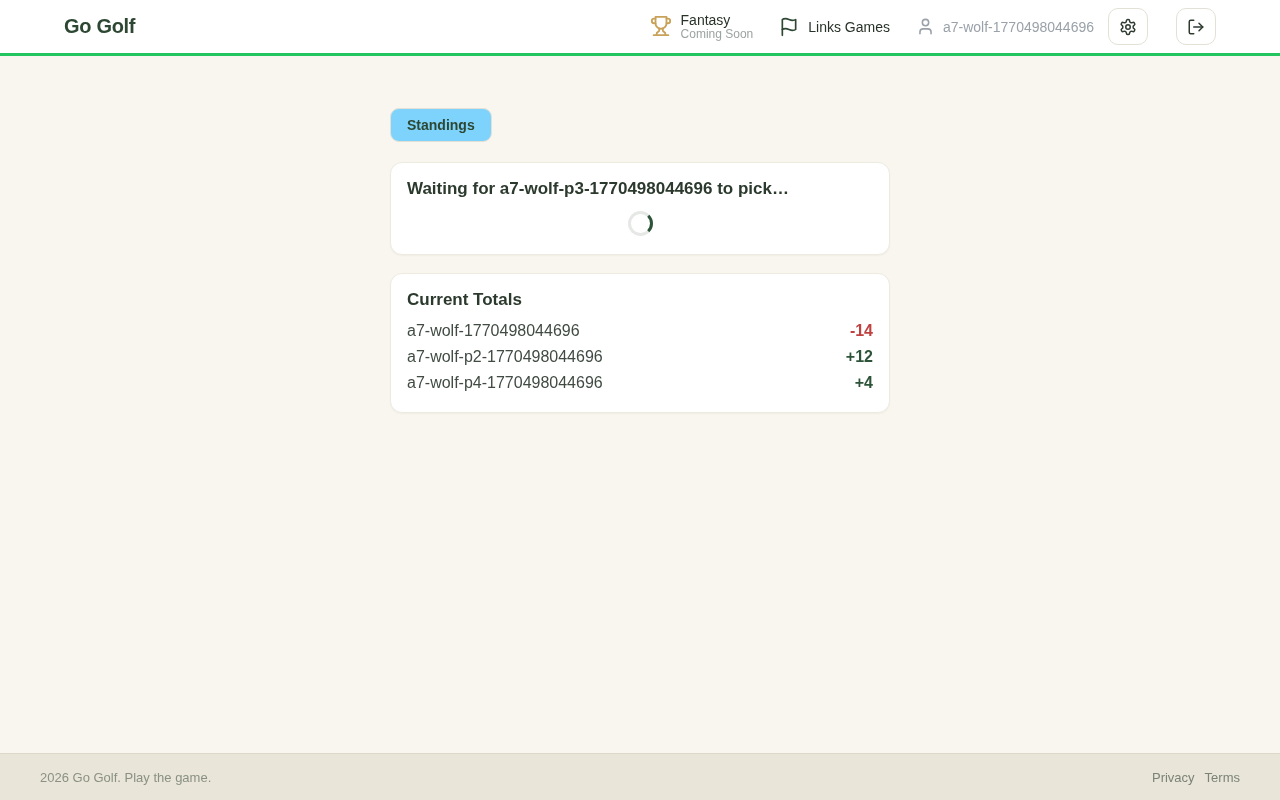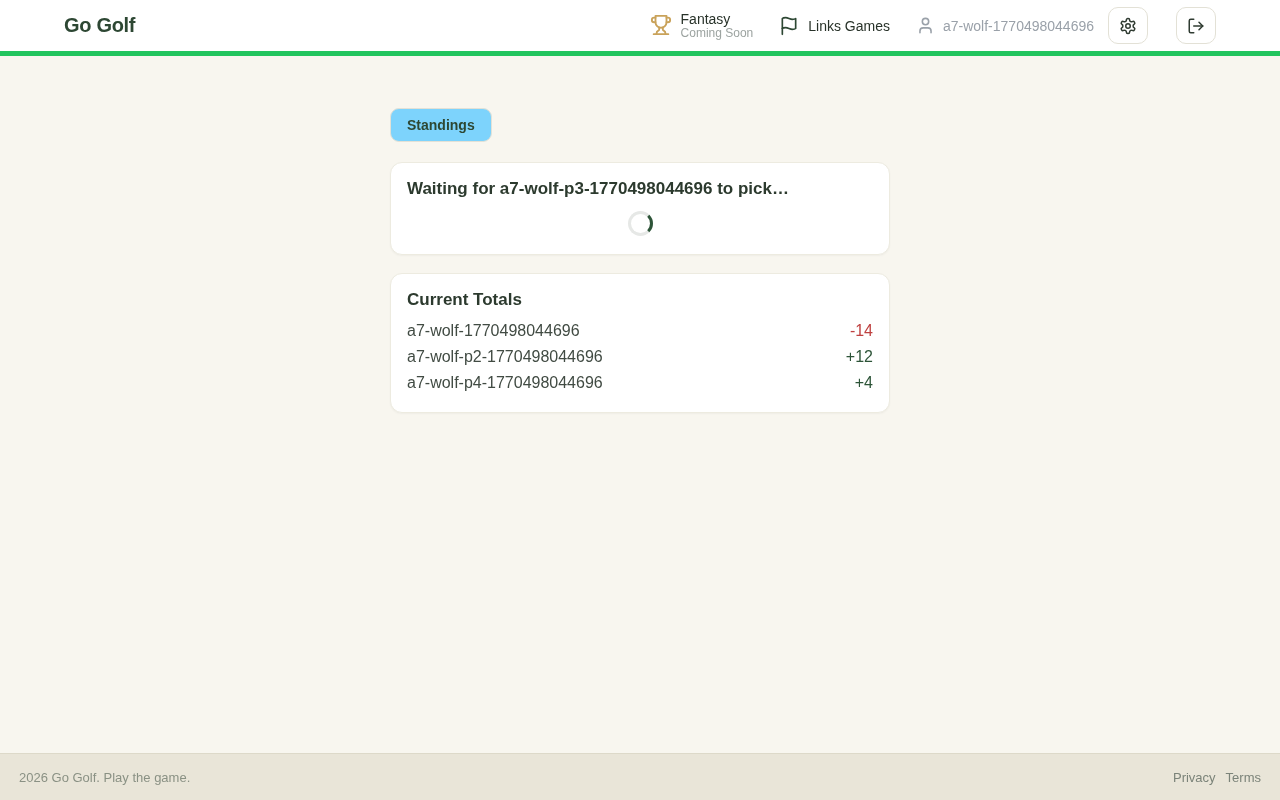--- a/index.html
+++ b/index.html
@@ -10,21 +10,21 @@
     display: flex;
     flex-direction: column;
     color: #2c3a2e;
     overflow: hidden;
   }
 
   
   .nav {
     height: 56px;
     background: #ffffff;
-    border-bottom: 5px solid #22c55e;
+    border-bottom: 3px solid #22c55e;
     display: flex;
     align-items: center;
     justify-content: space-between;
     padding: 0 64px;
     flex-shrink: 0;
   }
   .nav-logo {
     font-size: 20px;
     font-weight: 700;
     color: #2d4733;
@@ -97,33 +97,33 @@
   @keyframes spin { to { transform: rotate(360deg); } }
 
   .totals-card { margin-top: 18px; }
   .totals-title { font-size: 17px; font-weight: 700; color: #2c3a2e; margin-bottom: 8px; }
   .totals-row {
     display: flex; justify-content: space-between; align-items: center;
     font-size: 16px;
     line-height: 26px;
   }
   .totals-row .player-name { color: #414b43; }
-  .totals-row .player-score { font-weight: 400; }
+  .totals-row .player-score { font-weight: 700; }
   .player-score[data-sign="negative"] { color: #bf4140; }
   .player-score[data-sign="positive"] { color: #2d5438; }
 
   
   .footer {
     height: 47px;
     background: #e9e5d8;
     border-top: 1px solid #ddd9c9;
     display: flex;
     align-items: center;
     justify-content: space-between;
-    padding: 0 19px;
+    padding: 0 40px;
     flex-shrink: 0;
   }
   .footer-copy { font-size: 13px; color: #8a9184; }
   .footer-links { display: flex; gap: 10px; }
   .footer-link { font-size: 13px; color: #7b8379; text-decoration: none; cursor: pointer; }
 </style>
 </head>
 <body>
 
 <nav class="nav">

